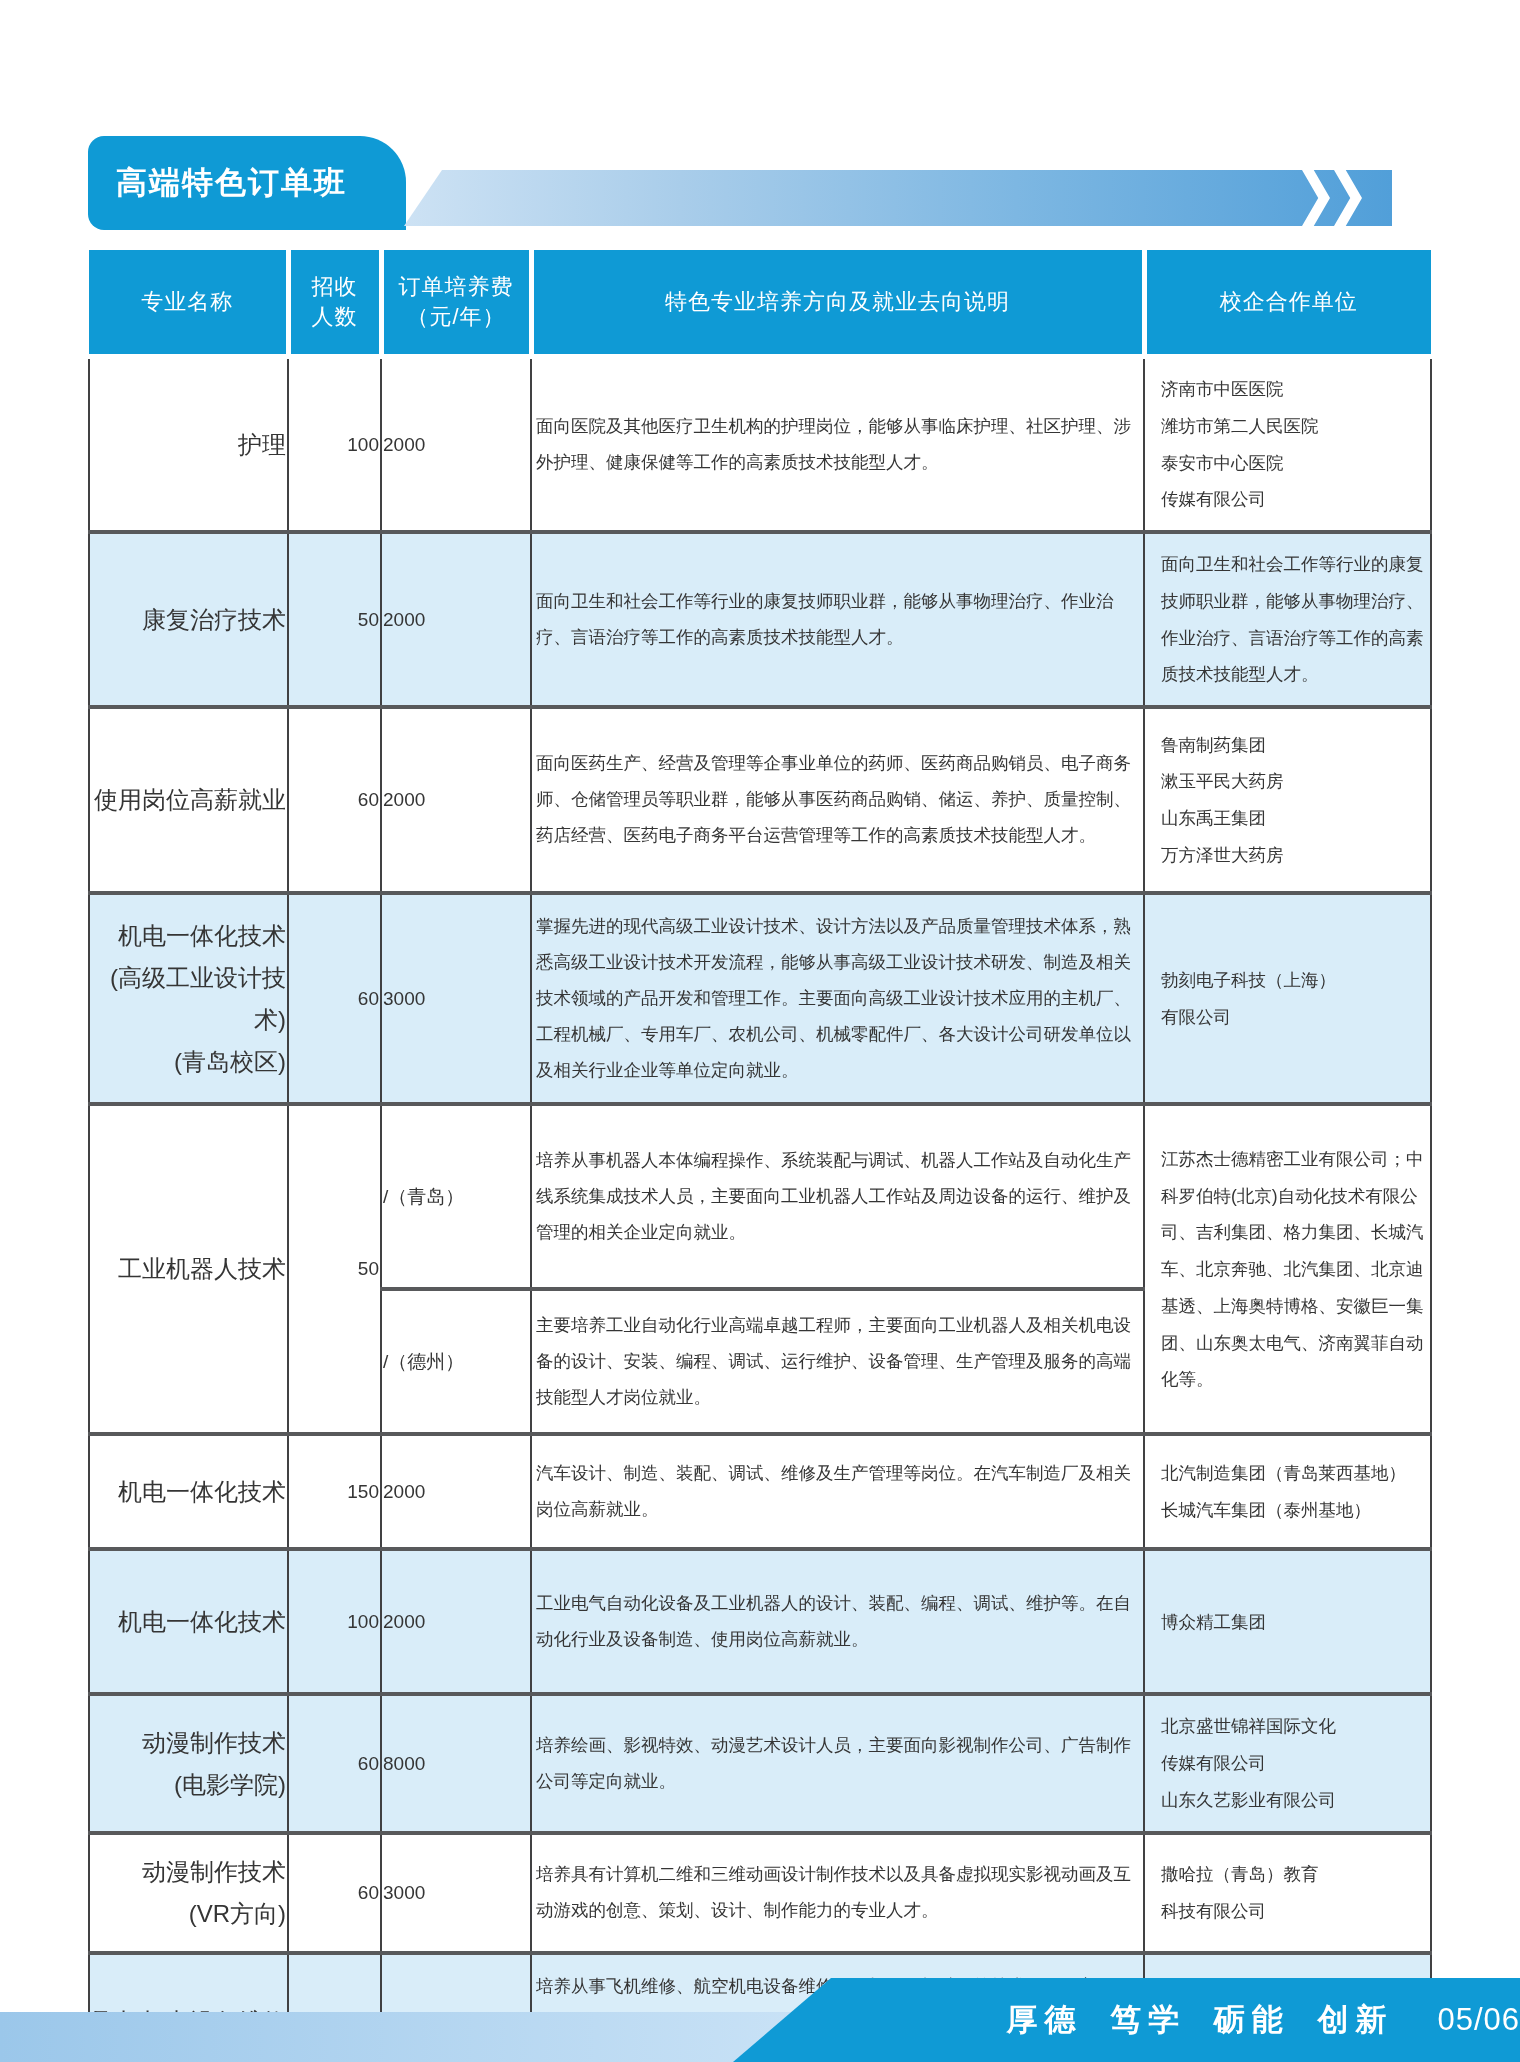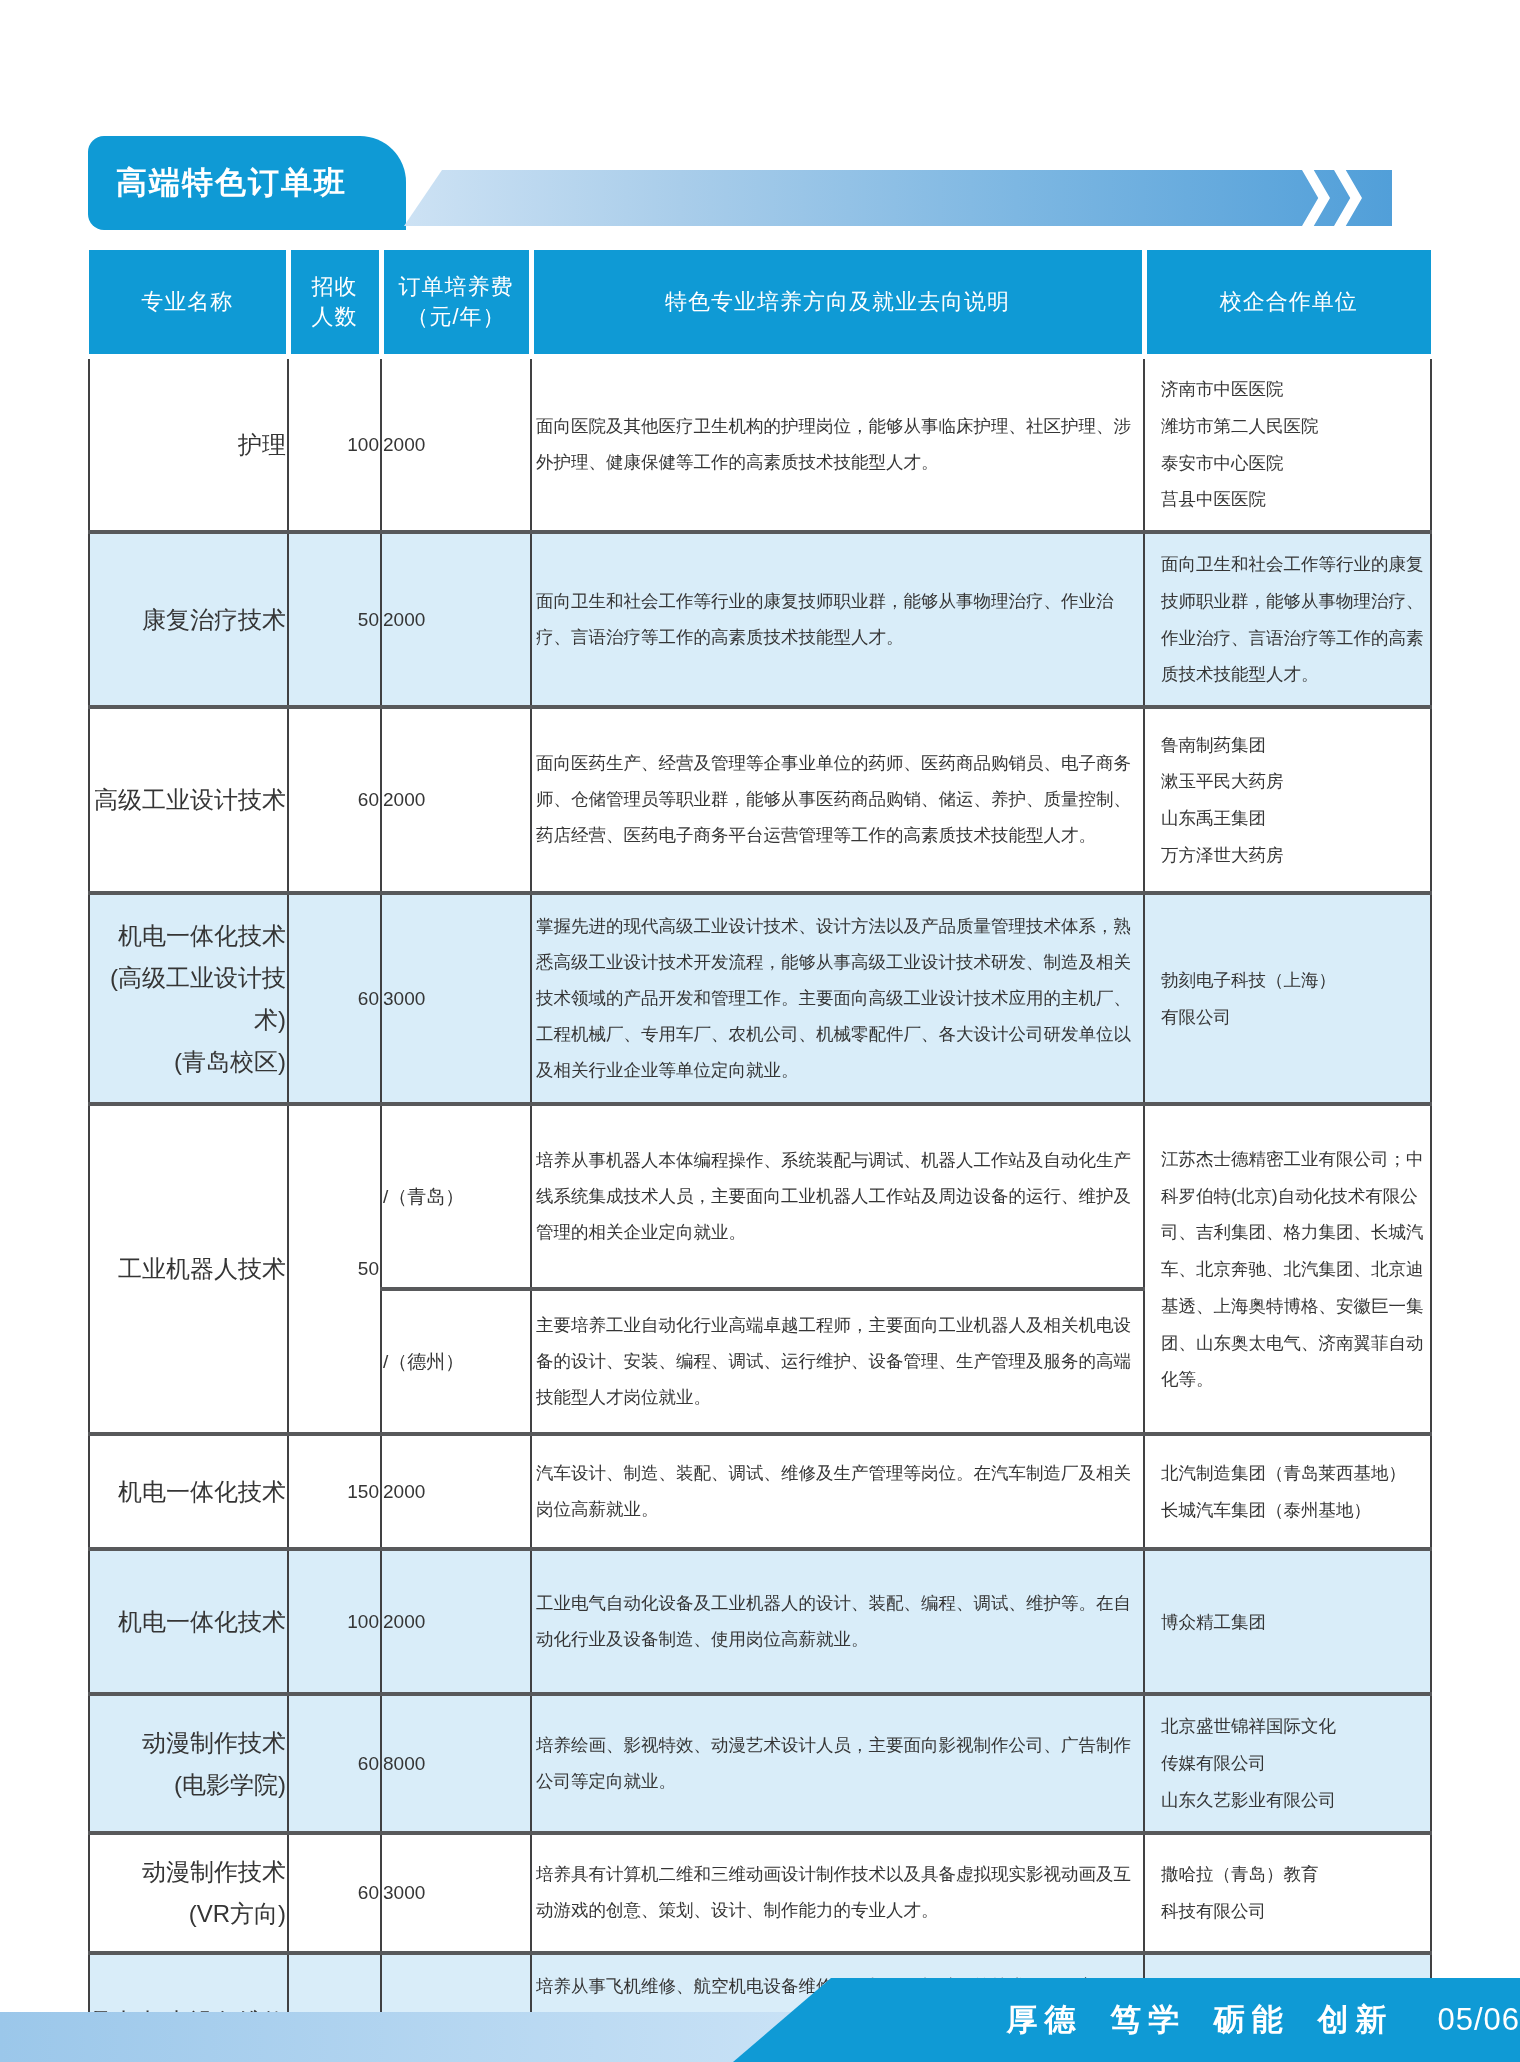--- a/index.html
+++ b/index.html
@@ -110,31 +110,31 @@
       </thead>
       <tbody>
         <tr class="h0">
           <td class="c-name pre">护理</td>
           <td class="c-num">100</td>
           <td class="c-fee">2000</td>
           <td class="c-desc">面向医院及其他医疗卫生机构的护理岗位，能够从事临床护理、社区护理、涉外护理、健康保健等工作的高素质技术技能型人才。</td>
           <td class="c-part pre">济南市中医医院
 潍坊市第二人民医院
 泰安市中心医院
-莒县中医医院</td>
+传媒有限公司</td>
         </tr>
         <tr class="h1 alt">
           <td class="c-name pre">康复治疗技术</td>
           <td class="c-num">50</td>
           <td class="c-fee">2000</td>
           <td class="c-desc">面向卫生和社会工作等行业的康复技师职业群，能够从事物理治疗、作业治疗、言语治疗等工作的高素质技术技能型人才。</td>
           <td class="c-part pre">面向卫生和社会工作等行业的康复技师职业群，能够从事物理治疗、作业治疗、言语治疗等工作的高素质技术技能型人才。</td>
         </tr>
         <tr class="h2">
-          <td class="c-name pre">高级工业设计技术</td>
+          <td class="c-name pre">使用岗位高薪就业</td>
           <td class="c-num">60</td>
           <td class="c-fee">2000</td>
           <td class="c-desc">面向医药生产、经营及管理等企事业单位的药师、医药商品购销员、电子商务师、仓储管理员等职业群，能够从事医药商品购销、储运、养护、质量控制、药店经营、医药电子商务平台运营管理等工作的高素质技术技能型人才。</td>
           <td class="c-part pre">鲁南制药集团
 漱玉平民大药房
 山东禹王集团
 万方泽世大药房</td>
         </tr>
         <tr class="h3 alt">
           <td class="c-name pre">机电一体化技术

